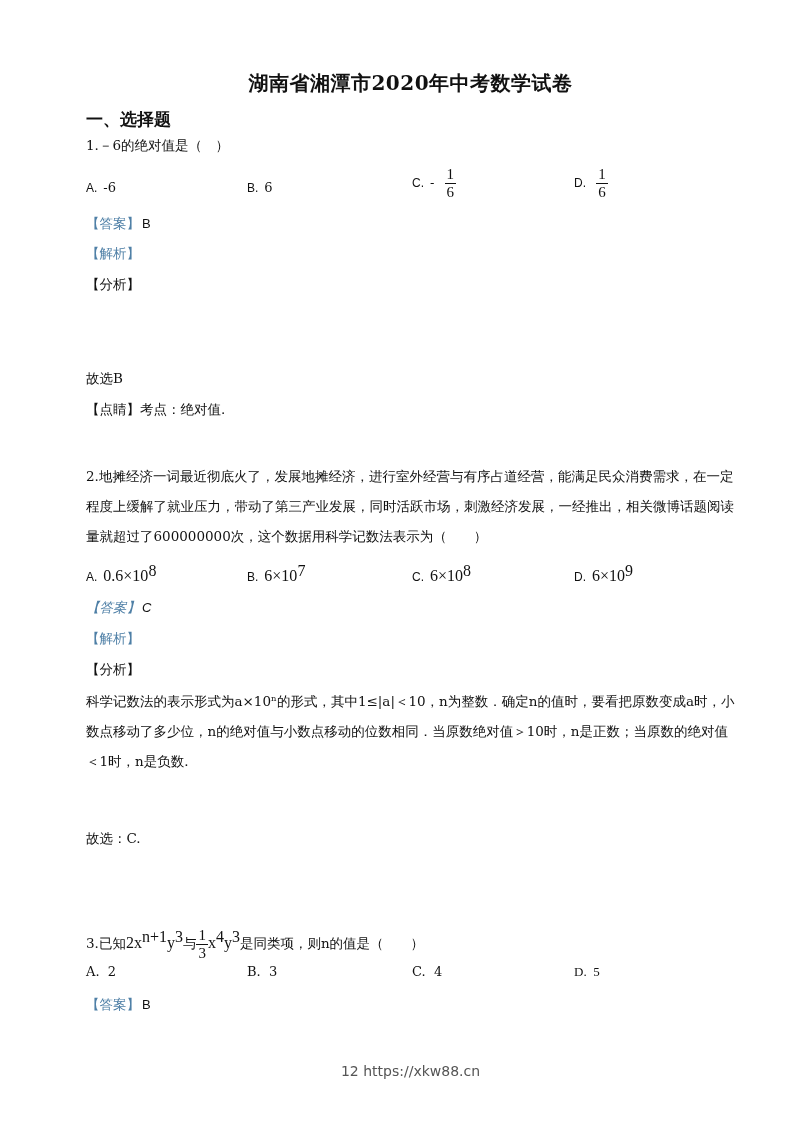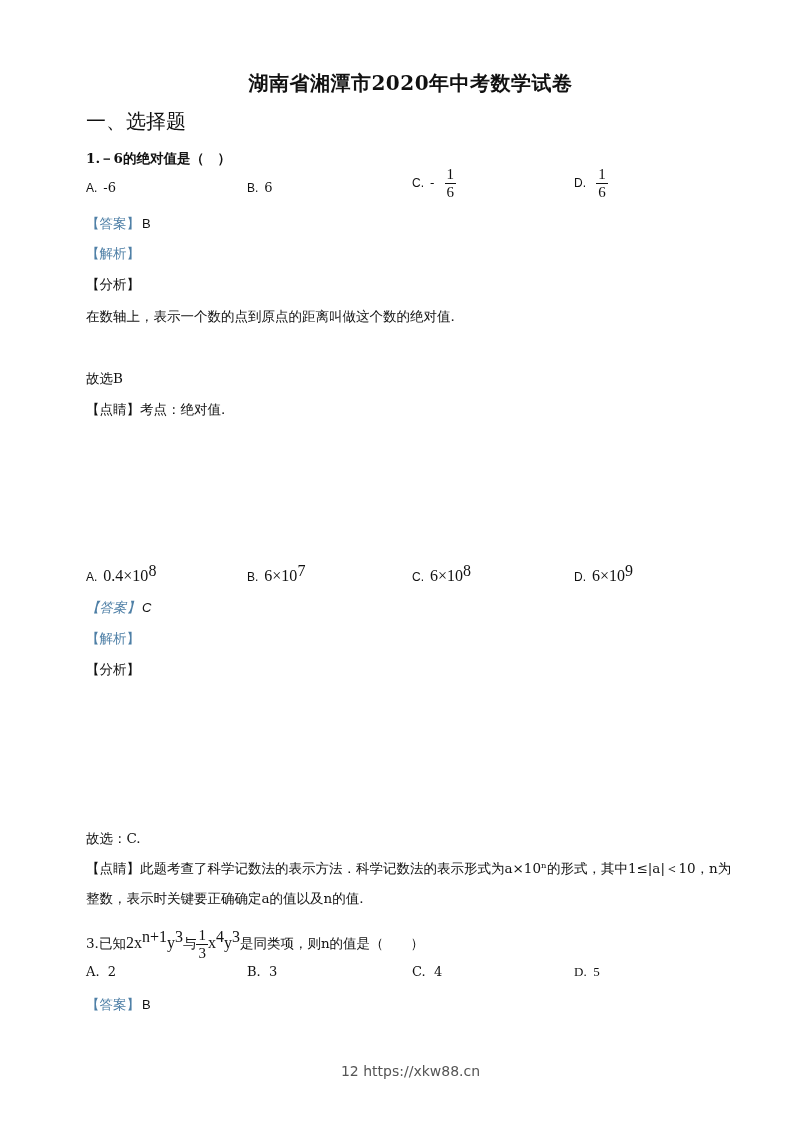--- a/index.html
+++ b/index.html
@@ -1,21 +1,21 @@
 <!DOCTYPE html>
 <html><head>
 <meta charset="utf-8">
 <style>
   html, body { margin: 0; padding: 0; background: #ffffff; }
   body { width: 793px; height: 1122px; position: relative; overflow: hidden;
          font-family: "DejaVu Serif", "Liberation Serif", serif; color: #111; }
   .page { position: absolute; left: 0; top: 0; width: 793px; height: 1122px; margin-left: 14px; }
   .title { position: absolute; top: 70px; left: 0; width: 793px; text-align: center;
            font-size: 20px; font-weight: bold; letter-spacing: 0.5px; }
-  .section { position: absolute; left: 72px; top: 108px; font-size: 20px; font-weight: normal; }
+  .section { position: absolute; left: 72px; top: 108px; font-size: 17px; font-weight: bold; }
   .line { position: absolute; left: 72px; font-size: 13.5px; white-space: nowrap; line-height: 18px; }
   .wide { white-space: normal; width: 650px; line-height: 30px; }
   .blue { color: #4e7fa6; }
   .opt { position: absolute; font-size: 13px; white-space: nowrap; }
   .optlabel { font-family: "Liberation Sans", sans-serif; font-size: 12px; margin-right: 6px; }
   .math { font-family: "Liberation Serif", serif; font-size: 16px; }
   .frac { display: inline-flex; flex-direction: column; align-items: center; vertical-align: middle;
           font-family: "Liberation Serif", serif; font-size: 15px; line-height: 17px; }
   .frac .num { border-bottom: 1px solid #111; padding: 0 2px; }
   sup { font-size: 10px; }
@@ -23,21 +23,21 @@
   .footer { position: absolute; top: 1063px; left: 0; width: 793px; text-align: center;
             font-family: "DejaVu Sans", sans-serif; font-size: 14px; color: #555; }
 </style>
 </head>
 <body>
 
 <div class="page">
   <div class="title">湖南省湘潭市2020年中考数学试卷</div>
   <div class="section">一、选择题</div>
 
-  <div class="line" style="top:149px;font-weight:bold;">1.－6的绝对值是（　）</div>
+  <div class="line" style="top:136px;">1.－6的绝对值是（　）</div>
   <div class="opt" style="left:72px;top:180px;">
     <span class="optlabel">A.</span><span>-6</span>
   </div>
   <div class="opt" style="left:233px;top:180px;">
     <span class="optlabel">B.</span><span>6</span>
   </div>
   <div class="opt" style="left:398px;top:166px;">
     <span class="optlabel">C.</span><span>-</span>
     <span class="frac" style="margin-left:6px;">
         <span class="num">1</span>
@@ -50,48 +50,46 @@
         <span class="num">1</span>
         <span>6</span>
       </span>
   </div>
 
   <div class="line" style="top:214px;">
     <span class="blue">【答案】</span><span class="ans-val">B</span>
   </div>
   <div class="line blue" style="top:244px;">【解析】</div>
   <div class="line" style="top:275px;">【分析】</div>
-  <div class="line" style="top:307px;">在数轴上，表示一个数的点到原点的距离叫做这个数的绝对值.</div>
   <div class="line" style="top:369px;">故选B</div>
   <div class="line" style="top:400px;">
     <span>【点睛】</span><span>考点：绝对值.</span>
   </div>
 
+  <div class="line wide" style="top:461px;">2.地摊经济一词最近彻底火了，发展地摊经济，进行室外经营与有序占道经营，能满足民众消费需求，在一定程度上缓解了就业压力，带动了第三产业发展，同时活跃市场，刺激经济发展，一经推出，相关微博话题阅读量就超过了600000000次，这个数据用科学记数法表示为（　　）</div>
   <div class="opt" style="left:72px;top:562px;">
-    <span class="optlabel">A.</span><span class="math">0.4×10</span><sup class="math">8</sup>
+    <span class="optlabel">A.</span><span class="math">0.6×10</span><sup class="math">8</sup>
   </div>
   <div class="opt" style="left:233px;top:562px;">
     <span class="optlabel">B.</span><span class="math">6×10</span><sup class="math">7</sup>
   </div>
   <div class="opt" style="left:398px;top:562px;">
     <span class="optlabel">C.</span><span class="math">6×10</span><sup class="math">8</sup>
   </div>
   <div class="opt" style="left:560px;top:562px;">
     <span class="optlabel">D.</span><span class="math">6×10</span><sup class="math">9</sup>
   </div>
 
   <div class="line" style="top:598px;font-style:italic;">
     <span class="blue">【答案】</span><span class="ans-val">C</span>
   </div>
   <div class="line blue" style="top:629px;">【解析】</div>
   <div class="line" style="top:660px;">【分析】</div>
+  <div class="line wide" style="top:686px;">科学记数法的表示形式为a×10ⁿ的形式，其中1≤|a|＜10，n为整数．确定n的值时，要看把原数变成a时，小数点移动了多少位，n的绝对值与小数点移动的位数相同．当原数绝对值＞10时，n是正数；当原数的绝对值＜1时，n是负数.</div>
   <div class="line" style="top:829px;">故选：C.</div>
-  <div class="line wide" style="top:853px;">
-    <span>【点睛】</span><span>此题考查了科学记数法的表示方法．科学记数法的表示形式为a×10ⁿ的形式，其中1≤|a|＜10，n为整数，表示时关键要正确确定a的值以及n的值.</span>
-  </div>
 
   <div class="line" style="top:922px;line-height:30px;">
     <span>3.已知</span><span class="math">2x</span><sup class="math">n+1</sup><span class="math">y</span><sup class="math">3</sup><span>与</span><span class="frac">
         <span class="num">1</span>
         <span>3</span>
       </span><span class="math">x</span><sup class="math">4</sup><span class="math">y</span><sup class="math">3</sup><span>是同类项，则n的值是（　　）</span>
   </div>
   <div class="opt" style="left:72px;top:964px;">
     <span>A.</span>&nbsp;&nbsp;<span>2</span>
   </div>

